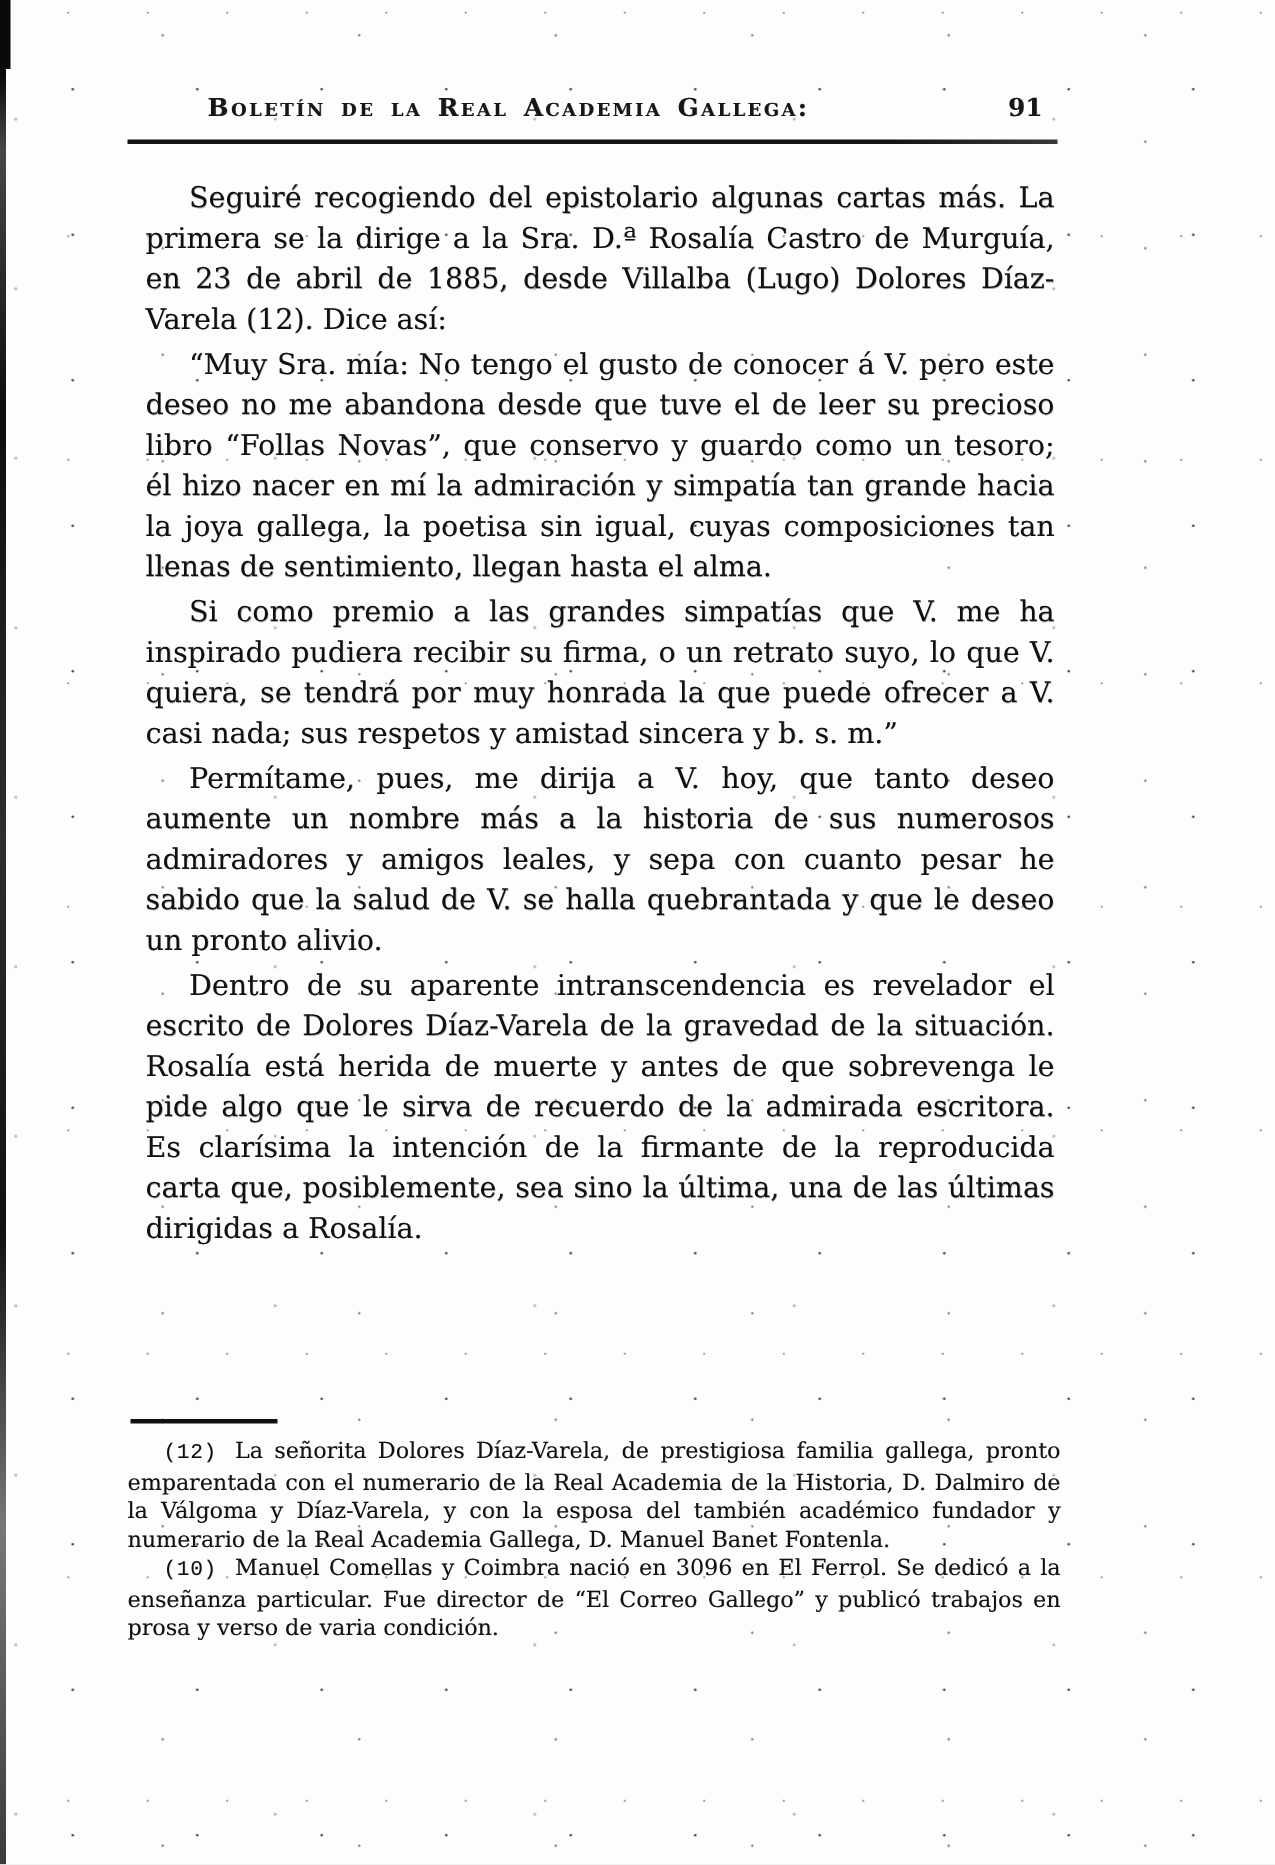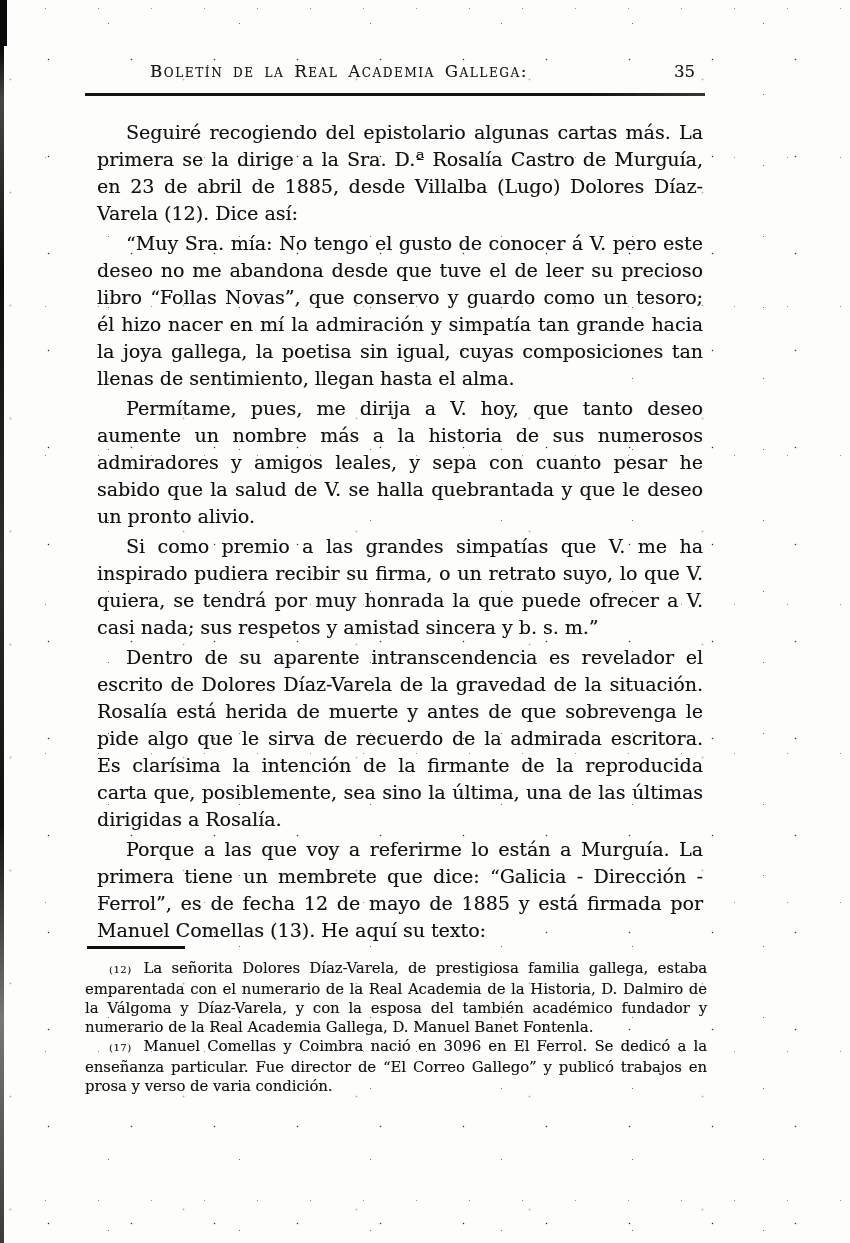--- a/index.html
+++ b/index.html
@@ -40,20 +40,21 @@
     position: absolute;
     left: 0; top: 0;
     width: 7px; height: 46px;
     background: #0a0a0a;
   }
   .header {
     position: absolute;
     left: 85px; top: 62px;
     width: 618px;
     height: 26px;
+    font-weight: bold;
   }
   .journal-title {
     position: absolute;
     left: 0; right: 110px;
     text-align: center;
     font-variant-caps: small-caps;
     font-size: 16.5px;
     letter-spacing: 1.6px;
     word-spacing: 3px;
     color: #171717;
@@ -100,51 +101,51 @@
   .footnote-rule {
     width: 98px; height: 2.5px;
     background: #101010;
     margin: 0 0 9px 2px;
   }
   .footnotes p {
     margin: 0;
     text-indent: 24px;
   }
   .fn-marker {
-    font-size: 10px;
+    font-size: 14px;
     letter-spacing: 0.5px;
     margin-right: 12px;
+    font-family: Liberation Mono, monospace;
   }
 </style>
 </head>
 <body>
 
 <div class="page">
 
   <div class="gutter"></div>
   <div class="gutter-top-blot"></div>
 
   <div class="header">
     <div class="journal-title">Boletín de la Real Academia Gallega:</div>
-    <div class="page-number">35</div>
+    <div class="page-number">91</div>
   </div>
   <div class="header-rule"></div>
 
   <div class="body-text">
     <p>Seguiré recogiendo del epistolario algunas cartas más. La primera se la dirige a la Sra. D.ª Rosalía Castro de Murguía, en 23 de abril de 1885, desde Villalba (Lugo) Dolores Díaz-Varela (12). Dice así:</p>
     <p>“Muy Sra. mía: No tengo el gusto de conocer á V. pero este deseo no me abandona desde que tuve el de leer su precioso libro “Follas Novas”, que conservo y guardo como un tesoro; él hizo nacer en mí la admiración y simpatía tan grande hacia la joya gallega, la poetisa sin igual, cuyas composiciones tan llenas de sentimiento, llegan hasta el alma.</p>
+    <p>Si como premio a las grandes simpatías que V. me ha inspirado pudiera recibir su firma, o un retrato suyo, lo que V. quiera, se tendrá por muy honrada la que puede ofrecer a V. casi nada; sus respetos y amistad sincera y b. s. m.”</p>
     <p>Permítame, pues, me dirija a V. hoy, que tanto deseo aumente un nombre más a la historia de sus numerosos admiradores y amigos leales, y sepa con cuanto pesar he sabido que la salud de V. se halla quebrantada y que le deseo un pronto alivio.</p>
-    <p>Si como premio a las grandes simpatías que V. me ha inspirado pudiera recibir su firma, o un retrato suyo, lo que V. quiera, se tendrá por muy honrada la que puede ofrecer a V. casi nada; sus respetos y amistad sincera y b. s. m.”</p>
     <p>Dentro de su aparente intranscendencia es revelador el escrito de Dolores Díaz-Varela de la gravedad de la situación. Rosalía está herida de muerte y antes de que sobrevenga le pide algo que le sirva de recuerdo de la admirada escritora. Es clarísima la intención de la firmante de la reproducida carta que, posiblemente, sea sino la última, una de las últimas dirigidas a Rosalía.</p>
-    <p>Porque a las que voy a referirme lo están a Murguía. La primera tiene un membrete que dice: “Galicia - Dirección - Ferrol”, es de fecha 12 de mayo de 1885 y está firmada por Manuel Comellas (13). He aquí su texto:</p>
   </div>
 
   <div class="footnotes">
     <div class="footnote-rule"></div>
     <p>
-      <span class="fn-marker">(12)</span><span>La señorita Dolores Díaz-Varela, de prestigiosa familia gallega, estaba emparentada con el numerario de la Real Academia de la Historia, D. Dalmiro de la Válgoma y Díaz-Varela, y con la esposa del también académico fundador y numerario de la Real Academia Gallega, D. Manuel Banet Fontenla.</span>
+      <span class="fn-marker">(12)</span><span>La señorita Dolores Díaz-Varela, de prestigiosa familia gallega, pronto emparentada con el numerario de la Real Academia de la Historia, D. Dalmiro de la Válgoma y Díaz-Varela, y con la esposa del también académico fundador y numerario de la Real Academia Gallega, D. Manuel Banet Fontenla.</span>
     </p>
     <p>
-      <span class="fn-marker">(17)</span><span>Manuel Comellas y Coimbra nació en 3096 en El Ferrol. Se dedicó a la enseñanza particular. Fue director de “El Correo Gallego” y publicó trabajos en prosa y verso de varia condición.</span>
+      <span class="fn-marker">(10)</span><span>Manuel Comellas y Coimbra nació en 3096 en El Ferrol. Se dedicó a la enseñanza particular. Fue director de “El Correo Gallego” y publicó trabajos en prosa y verso de varia condición.</span>
     </p>
   </div>
 
 </div>
 
 </body></html>

